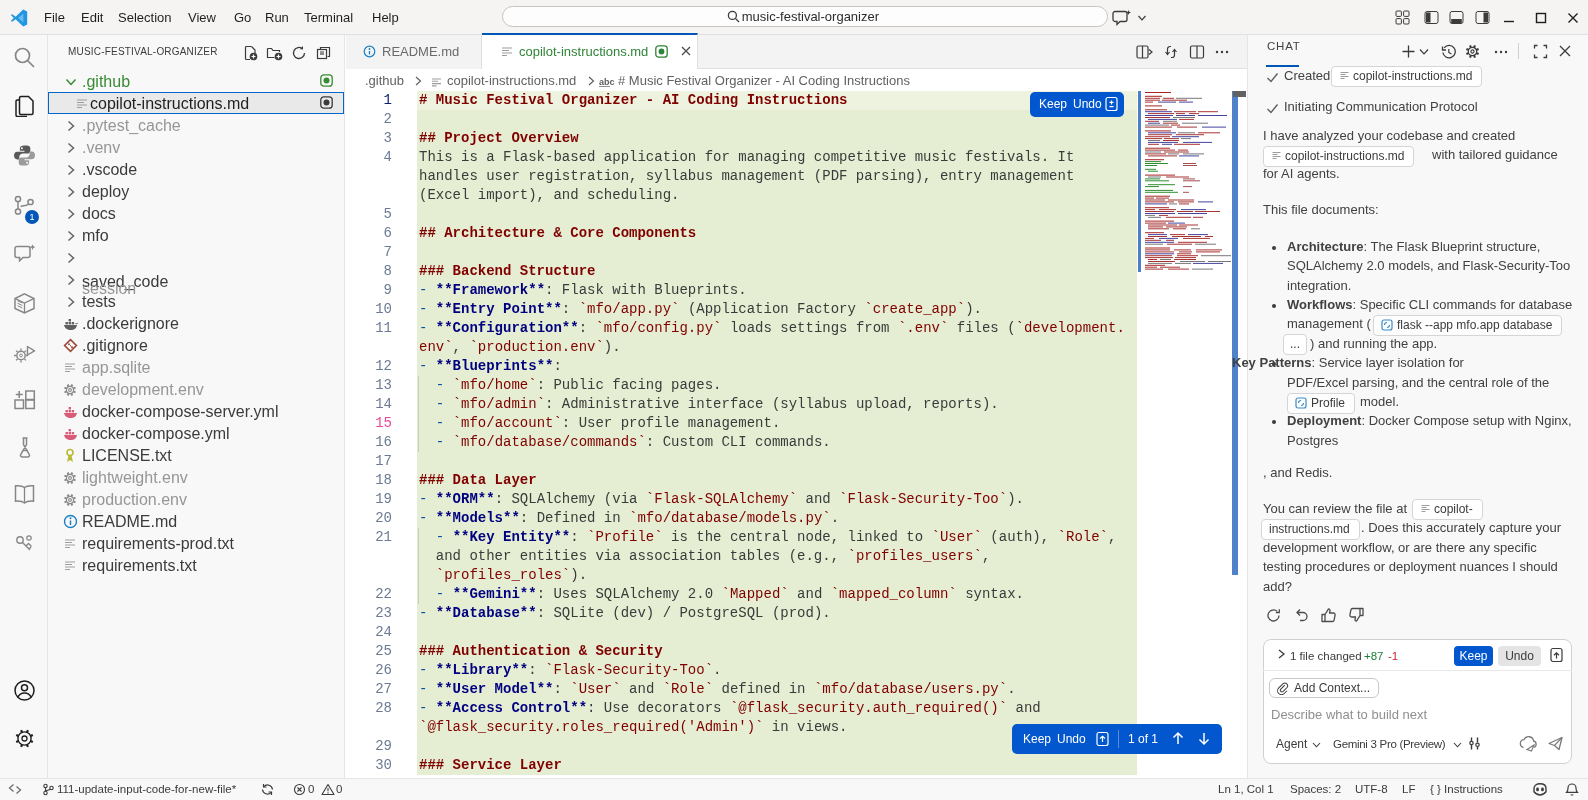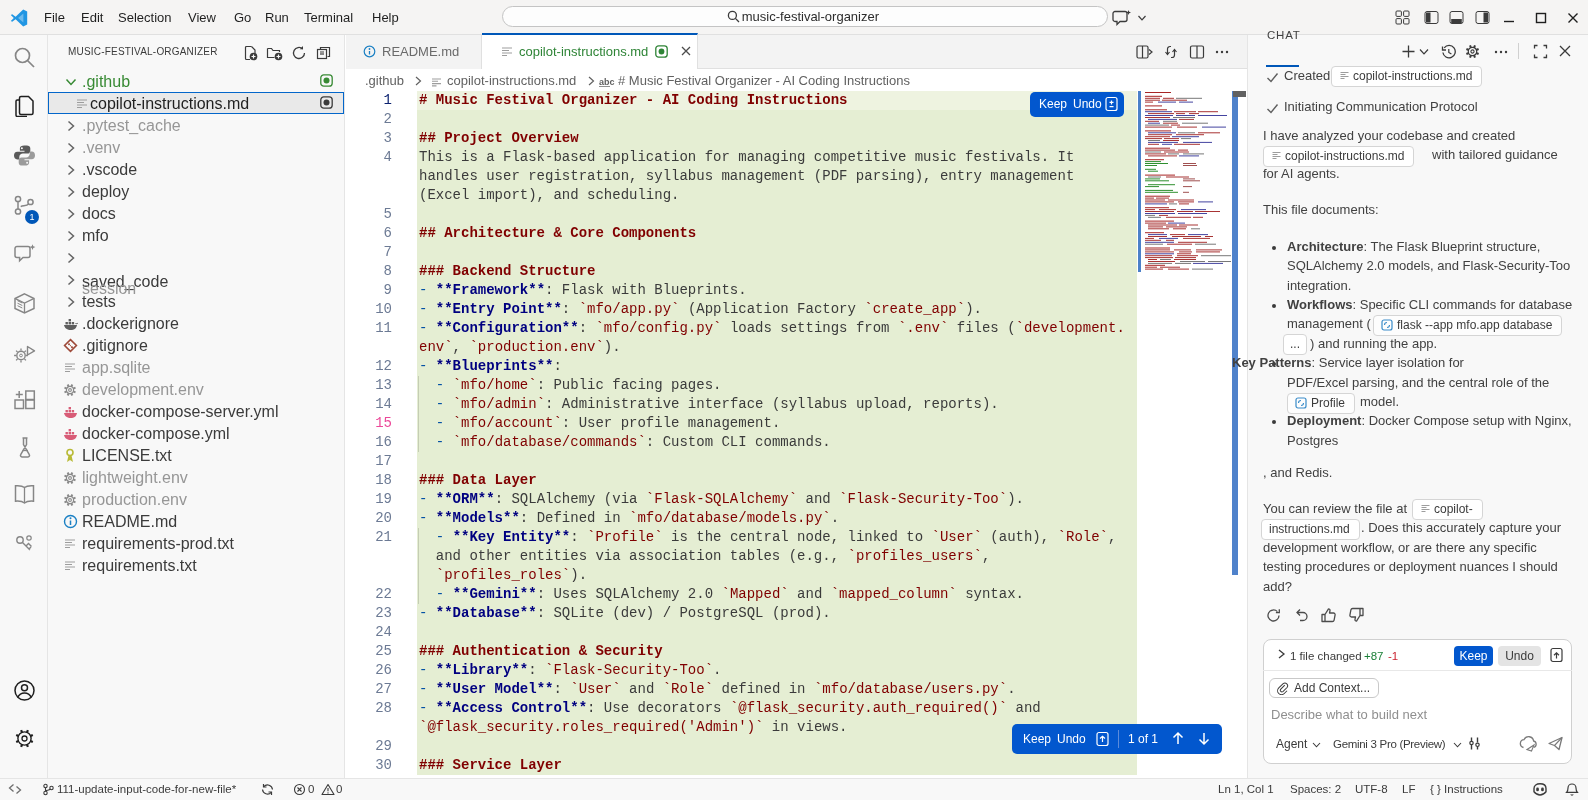--- a/index.html
+++ b/index.html
@@ -697,21 +697,21 @@
   </svg>
 <div class="abs" style="left:1118px;top:730px;width:1px;height:18px;background:#5b8bdb;"></div>
 <div class="abs" style="left:1128px;top:732px;color:#fff;font-size:12px;">1 of 1</div>
 <svg class="abs" style="left:1170px;top:730px" width="16" height="17" viewBox="0 0 16 17">
     <path d="M8 14V3.5M3.5 7.5 8 3l4.5 4.5" stroke="#fff" stroke-width="1.5" fill="none"></path>
   </svg>
 <svg class="abs" style="left:1196px;top:730px" width="16" height="17" viewBox="0 0 16 17">
     <path d="M8 3v10.5M3.5 9.5 8 14l4.5-4.5" stroke="#fff" stroke-width="1.5" fill="none"></path>
   </svg>
 <div id="chatpanel" class="abs"></div>
-<div class="abs" style="left:1267px;top:29px;font-size:11.5px;color:#424242;letter-spacing:.8px;">CHAT</div>
+<div class="abs" style="left:1267px;top:40px;font-size:11.5px;color:#424242;letter-spacing:.8px;">CHAT</div>
 <div class="abs" style="left:1266px;top:65px;width:33px;height:2px;background:#0057b8;"></div>
 <svg class="abs" style="left:1401px;top:44px" width="15" height="15" viewBox="0 0 15 15">
     <path d="M7.5 1.5v12M1.5 7.5h12" stroke="#3b3b3b" stroke-width="1.3"></path>
   </svg>
 <svg class="abs" style="left:1419px;top:47px" width="10" height="9" viewBox="0 0 10 9">
     <path d="M1 2.5 5 6.8 9 2.5" stroke="#3b3b3b" stroke-width="1.2" fill="none"></path>
   </svg>
 <svg class="abs" style="left:1441px;top:44px" width="16" height="15" viewBox="0 0 16 15">
     <path d="M3.2 3.8a6.2 6.2 0 1 1-1.3 4.7" stroke="#3b3b3b" stroke-width="1.3" fill="none"></path>
     <path d="M1.5 2.5v3.5H5" stroke="#3b3b3b" stroke-width="1.3" fill="none"></path>

